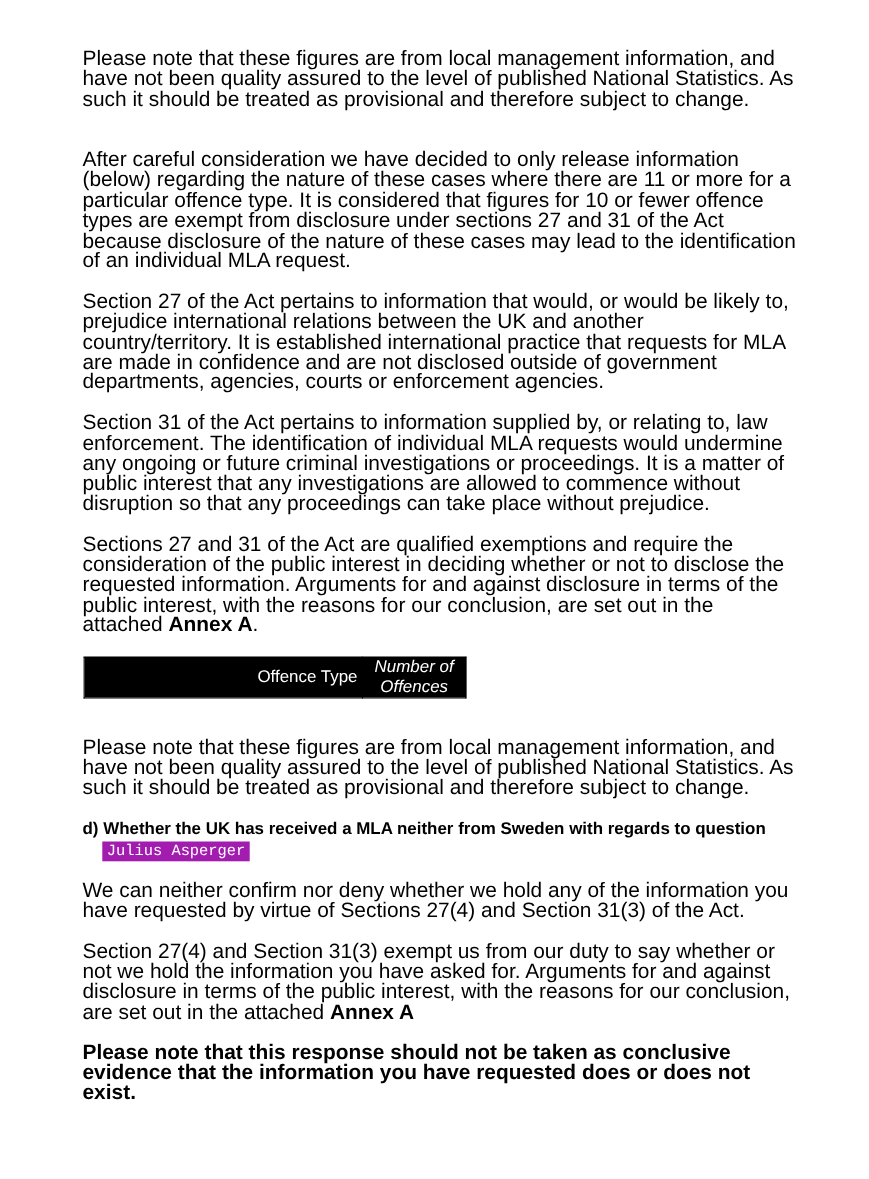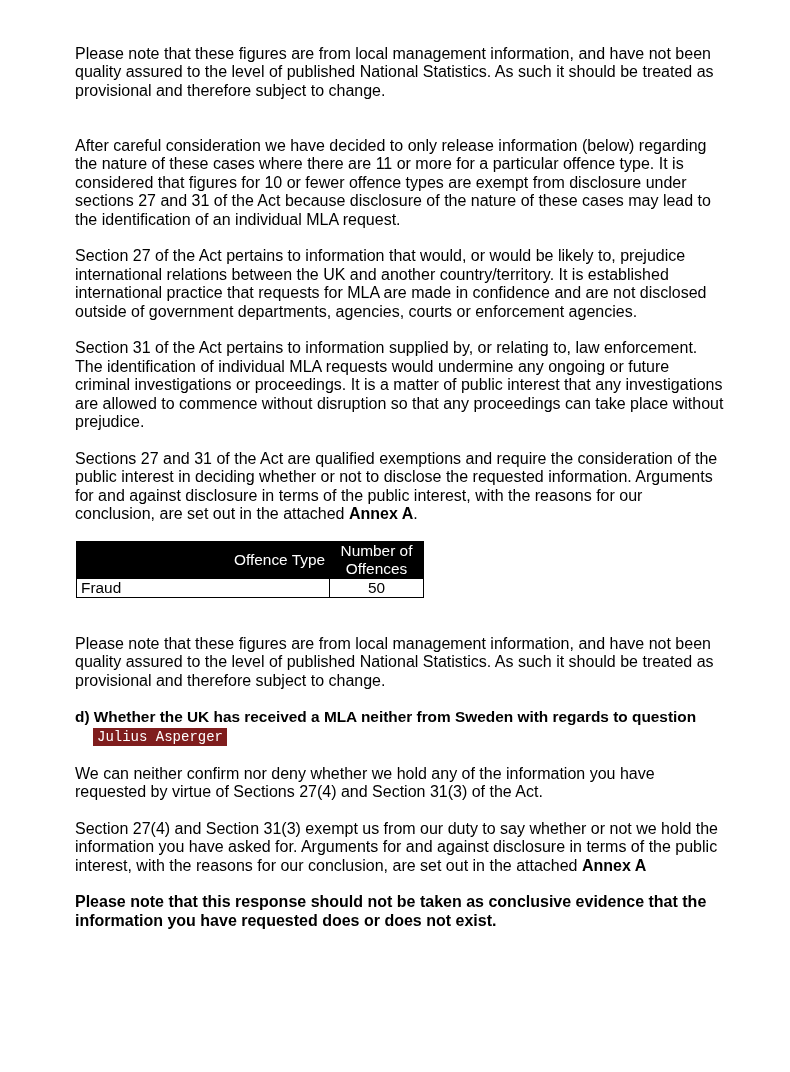--- a/index.html
+++ b/index.html
@@ -1,30 +1,30 @@
 <!DOCTYPE html>
 <html><head>
 <meta charset="utf-8">
 <style>
   html, body { margin: 0; padding: 0; background: #ffffff; }
   body { width: 790px; height: 1072px; position: relative; overflow: hidden;
          font-family: "Liberation Sans", sans-serif; color: #000; }
   .page { position: absolute; left: 75px; top: 45px; width: 650px; }
-  p { margin: 0; font-size: 16px; line-height: 18.4px; }
+  p { margin: 0; font-size: 19px; line-height: 18.4px; }
   .gap { height: 18.4px; }
   .bold { font-weight: bold; }
   .heading { font-weight: bold; font-size: 15.4px; line-height: 18.4px; }
   .hanging { padding-left: 18px; text-indent: -18px; }
-  .redact { background: #7f1d1d; color: #fff; font-family: "Liberation Mono", monospace;
+  .redact { background: #a21caf; color: #fff; font-family: "Liberation Mono", monospace;
             font-size: 14px; padding: 1px 4px; font-weight: normal; }
   table.offences { border-collapse: collapse; margin-left: 1px; font-size: 15.4px; }
   table.offences th { background: #000; color: #fff; font-weight: normal; border: 1px solid #000;
                       line-height: 18px; padding: 0 4px; }
   table.offences th.type { text-align: right; width: 244px; }
-  table.offences th.num { width: 85px; }
+  table.offences th.num { width: 85px; font-style: italic; }
   table.offences td { border: 1px solid #000; line-height: 17.5px; padding: 0 4px; }
   table.offences td.num { text-align: center; }
 </style>
 </head>
 <body>
 
 <div class="page">
   <p>Please note that these figures are from local management information, and have not been quality assured to the level of published National Statistics. As such it should be treated as provisional and therefore subject to change.</p>
   <div class="gap"></div>
   <div class="gap"></div>
@@ -38,24 +38,20 @@
   <div style="height:18px"></div>
 
   <table class="offences">
     <thead>
       <tr>
         <th class="type">Offence Type</th>
         <th class="num">Number of Offences</th>
       </tr>
     </thead>
     <tbody>
-      <tr>
-        <td>Fraud</td>
-        <td class="num">50</td>
-      </tr>
     </tbody>
   </table>
 
   <div class="gap"></div>
   <div class="gap"></div>
   <p>Please note that these figures are from local management information, and have not been quality assured to the level of published National Statistics. As such it should be treated as provisional and therefore subject to change.</p>
   <div class="gap"></div>
   <p class="heading hanging"><span>d) Whether the UK has received a MLA neither from Sweden with regards to question</span> <span class="redact">Julius Asperger</span></p>
   <div class="gap"></div>
   <p>We can neither confirm nor deny whether we hold any of the information you have requested by virtue of Sections 27(4) and Section 31(3) of the Act.</p>

